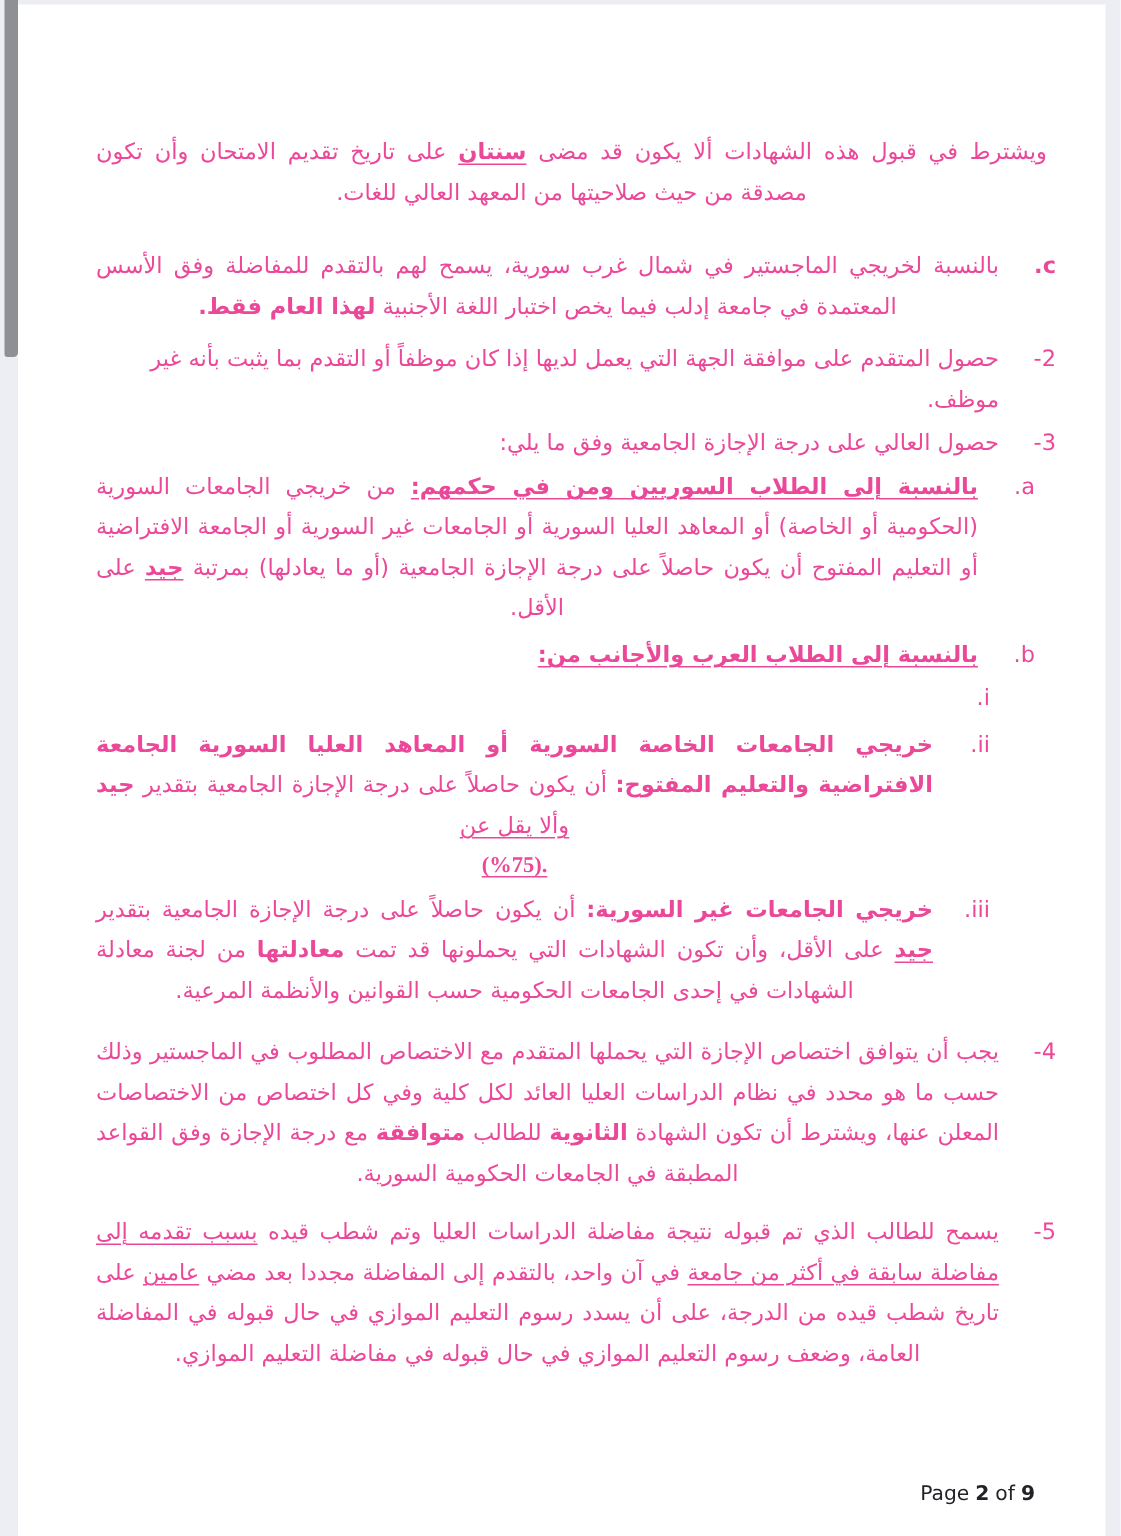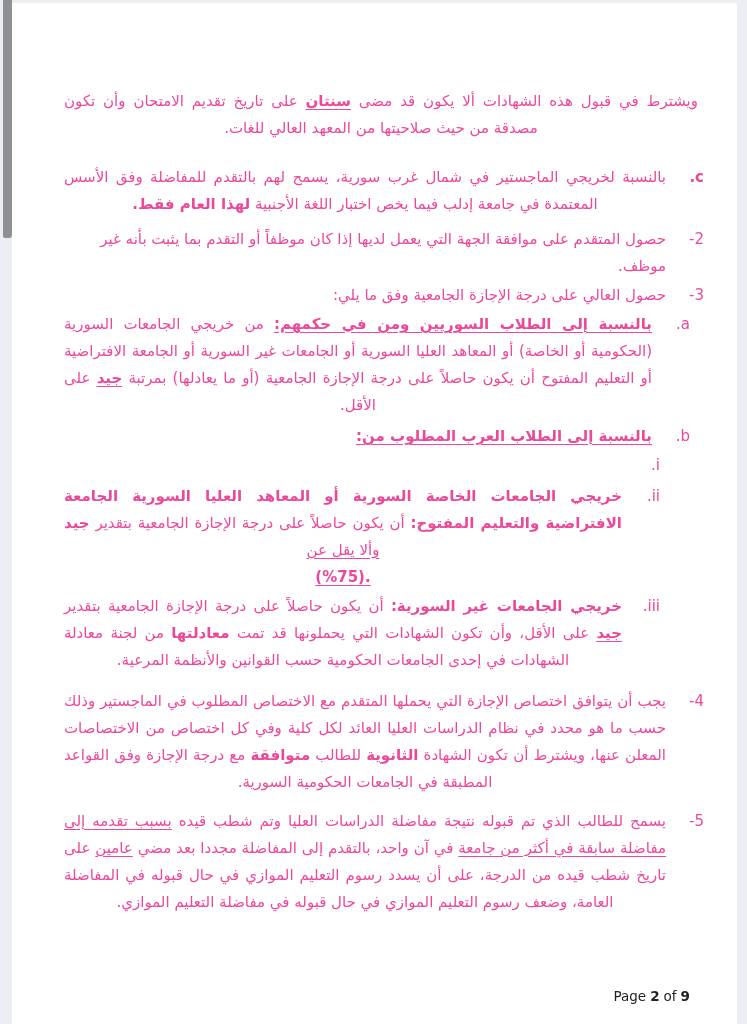--- a/index.html
+++ b/index.html
@@ -51,21 +51,21 @@
   [data-name="paragraph-item-i"]{margin-bottom:4px;}
   [data-name="paragraph-item-ii"]{margin-bottom:2px;}
   [data-name="paragraph-item-iii"]{margin-bottom:14px;}
   [data-name="paragraph-item-4"]{margin-bottom:12px;}
   .level-2{padding-right:14px;}
   .level-3{padding-right:44px;}
   .s-bold{font-weight:700;}
   .s-underline{text-decoration:underline;text-underline-offset:3px;}
   .s-block{
     display:block;text-align:left;
-    direction:ltr;unicode-bidi:bidi-override;
+    direction:ltr;unicode-bidi:bidi-override;font-family:Liberation Serif, serif;
   }
   .footer{
     position:absolute;right:47px;bottom:20px;
     direction:ltr;display:flex;gap:4px;
     font-size:13.5px;color:#222327;
   }
   .footer .b{font-weight:700;}
 </style>
 </head>
 <body>
@@ -88,21 +88,21 @@
         <div class="para level-1" data-name="paragraph-item-3">
           <span class="marker" data-name="list-marker">3-</span>
           <span class="pbody" data-name="paragraph-text"><span data-name="text-segment">حصول العالي على درجة الإجازة الجامعية وفق ما يلي:</span></span>
         </div>
         <div class="para level-2" data-name="paragraph-item-a">
           <span class="marker" data-name="list-marker">a.</span>
           <span class="pbody" data-name="paragraph-text"><span class="s-bold s-underline" data-name="text-segment">بالنسبة إلى الطلاب السوريين ومن في حكمهم:</span><span data-name="text-segment"> من خريجي الجامعات السورية (الحكومية أو الخاصة) أو المعاهد العليا السورية أو الجامعات غير السورية أو الجامعة الافتراضية أو التعليم المفتوح أن يكون حاصلاً على درجة الإجازة الجامعية (أو ما يعادلها) بمرتبة </span><span class="s-bold s-underline" data-name="text-segment">جيد</span><span data-name="text-segment"> على الأقل.</span></span>
         </div>
         <div class="para level-2" data-name="paragraph-item-b">
           <span class="marker" data-name="list-marker">b.</span>
-          <span class="pbody" data-name="paragraph-text"><span class="s-bold s-underline" data-name="text-segment">بالنسبة إلى الطلاب العرب المطلوب من:</span></span>
+          <span class="pbody" data-name="paragraph-text"><span class="s-bold s-underline" data-name="text-segment">بالنسبة إلى الطلاب العرب والأجانب من:</span></span>
         </div>
         <div class="para level-3" data-name="paragraph-item-i">
           <span class="marker" data-name="list-marker">i.</span>
         </div>
         <div class="para level-3" data-name="paragraph-item-ii">
           <span class="marker" data-name="list-marker">ii.</span>
           <span class="pbody" data-name="paragraph-text"><span class="s-bold" data-name="text-segment">خريجي الجامعات الخاصة السورية أو المعاهد العليا السورية الجامعة الافتراضية والتعليم المفتوح:</span><span data-name="text-segment"> أن يكون حاصلاً على درجة الإجازة الجامعية بتقدير </span><span class="s-bold" data-name="text-segment">جيد</span><span data-name="text-segment"> </span><span class="s-underline" data-name="text-segment">وألا يقل عن</span><span class="s-bold s-underline s-block" data-name="text-segment">(%75).</span></span>
         </div>
         <div class="para level-3" data-name="paragraph-item-iii">
           <span class="marker" data-name="list-marker">iii.</span>

